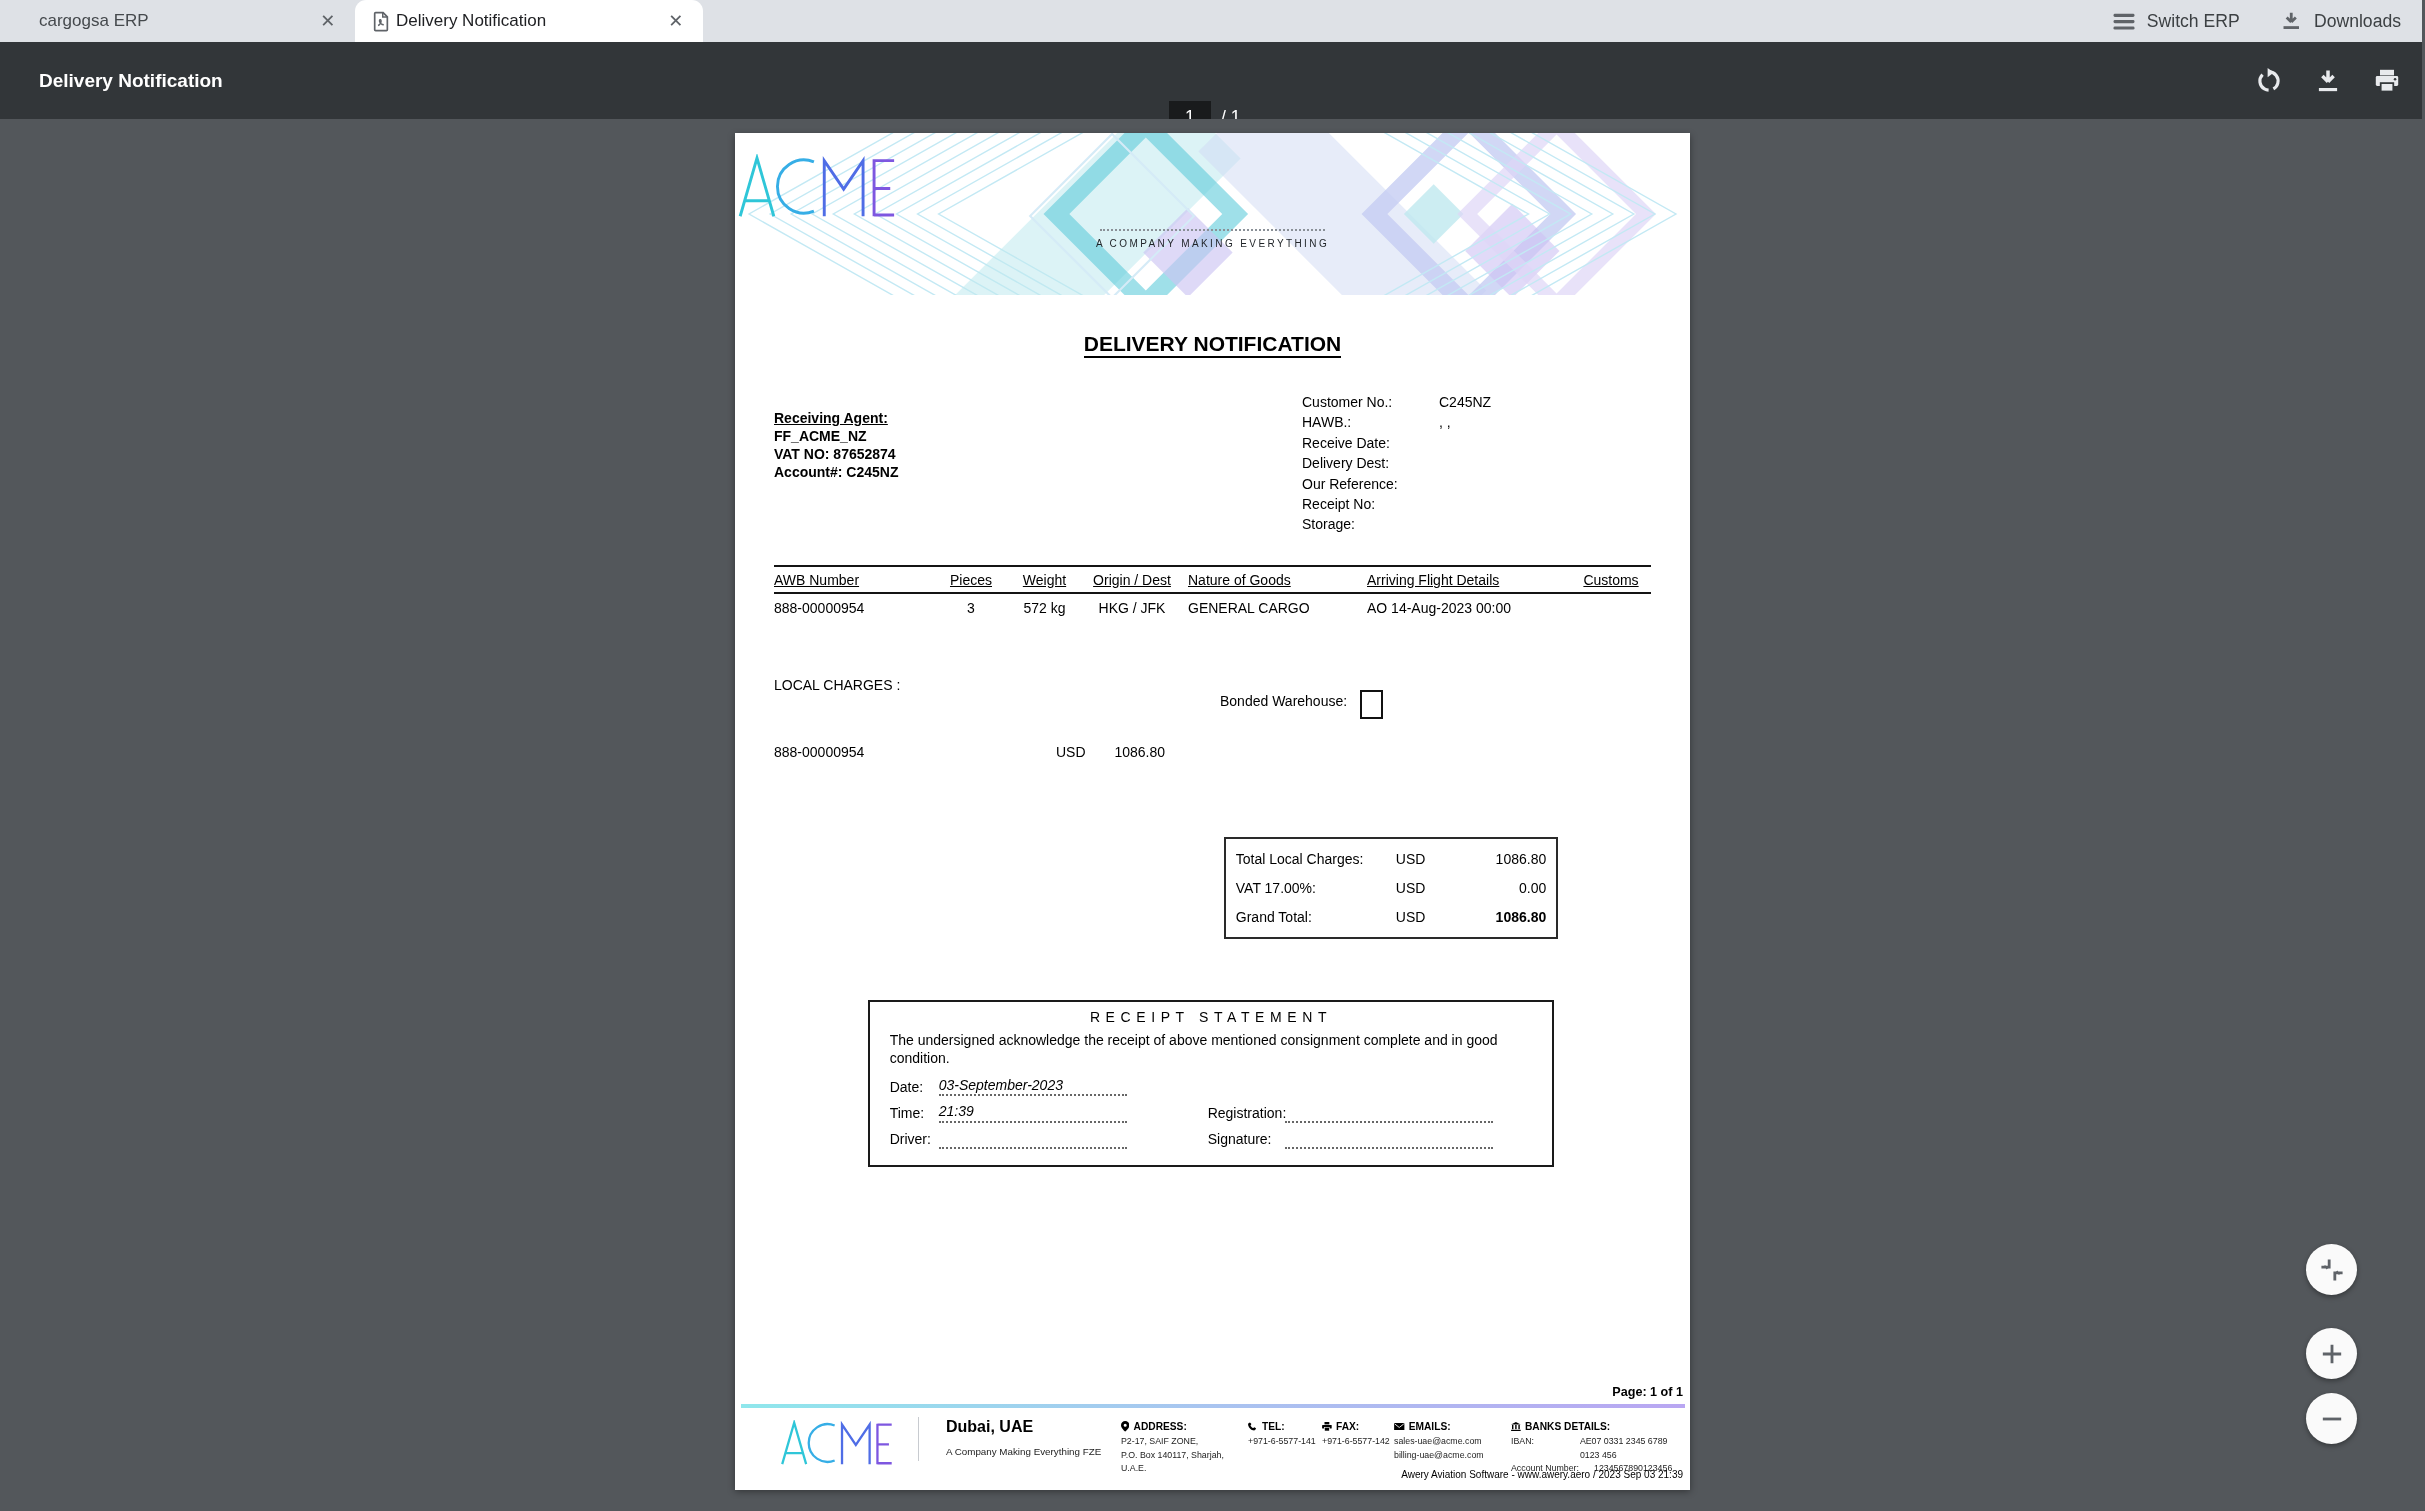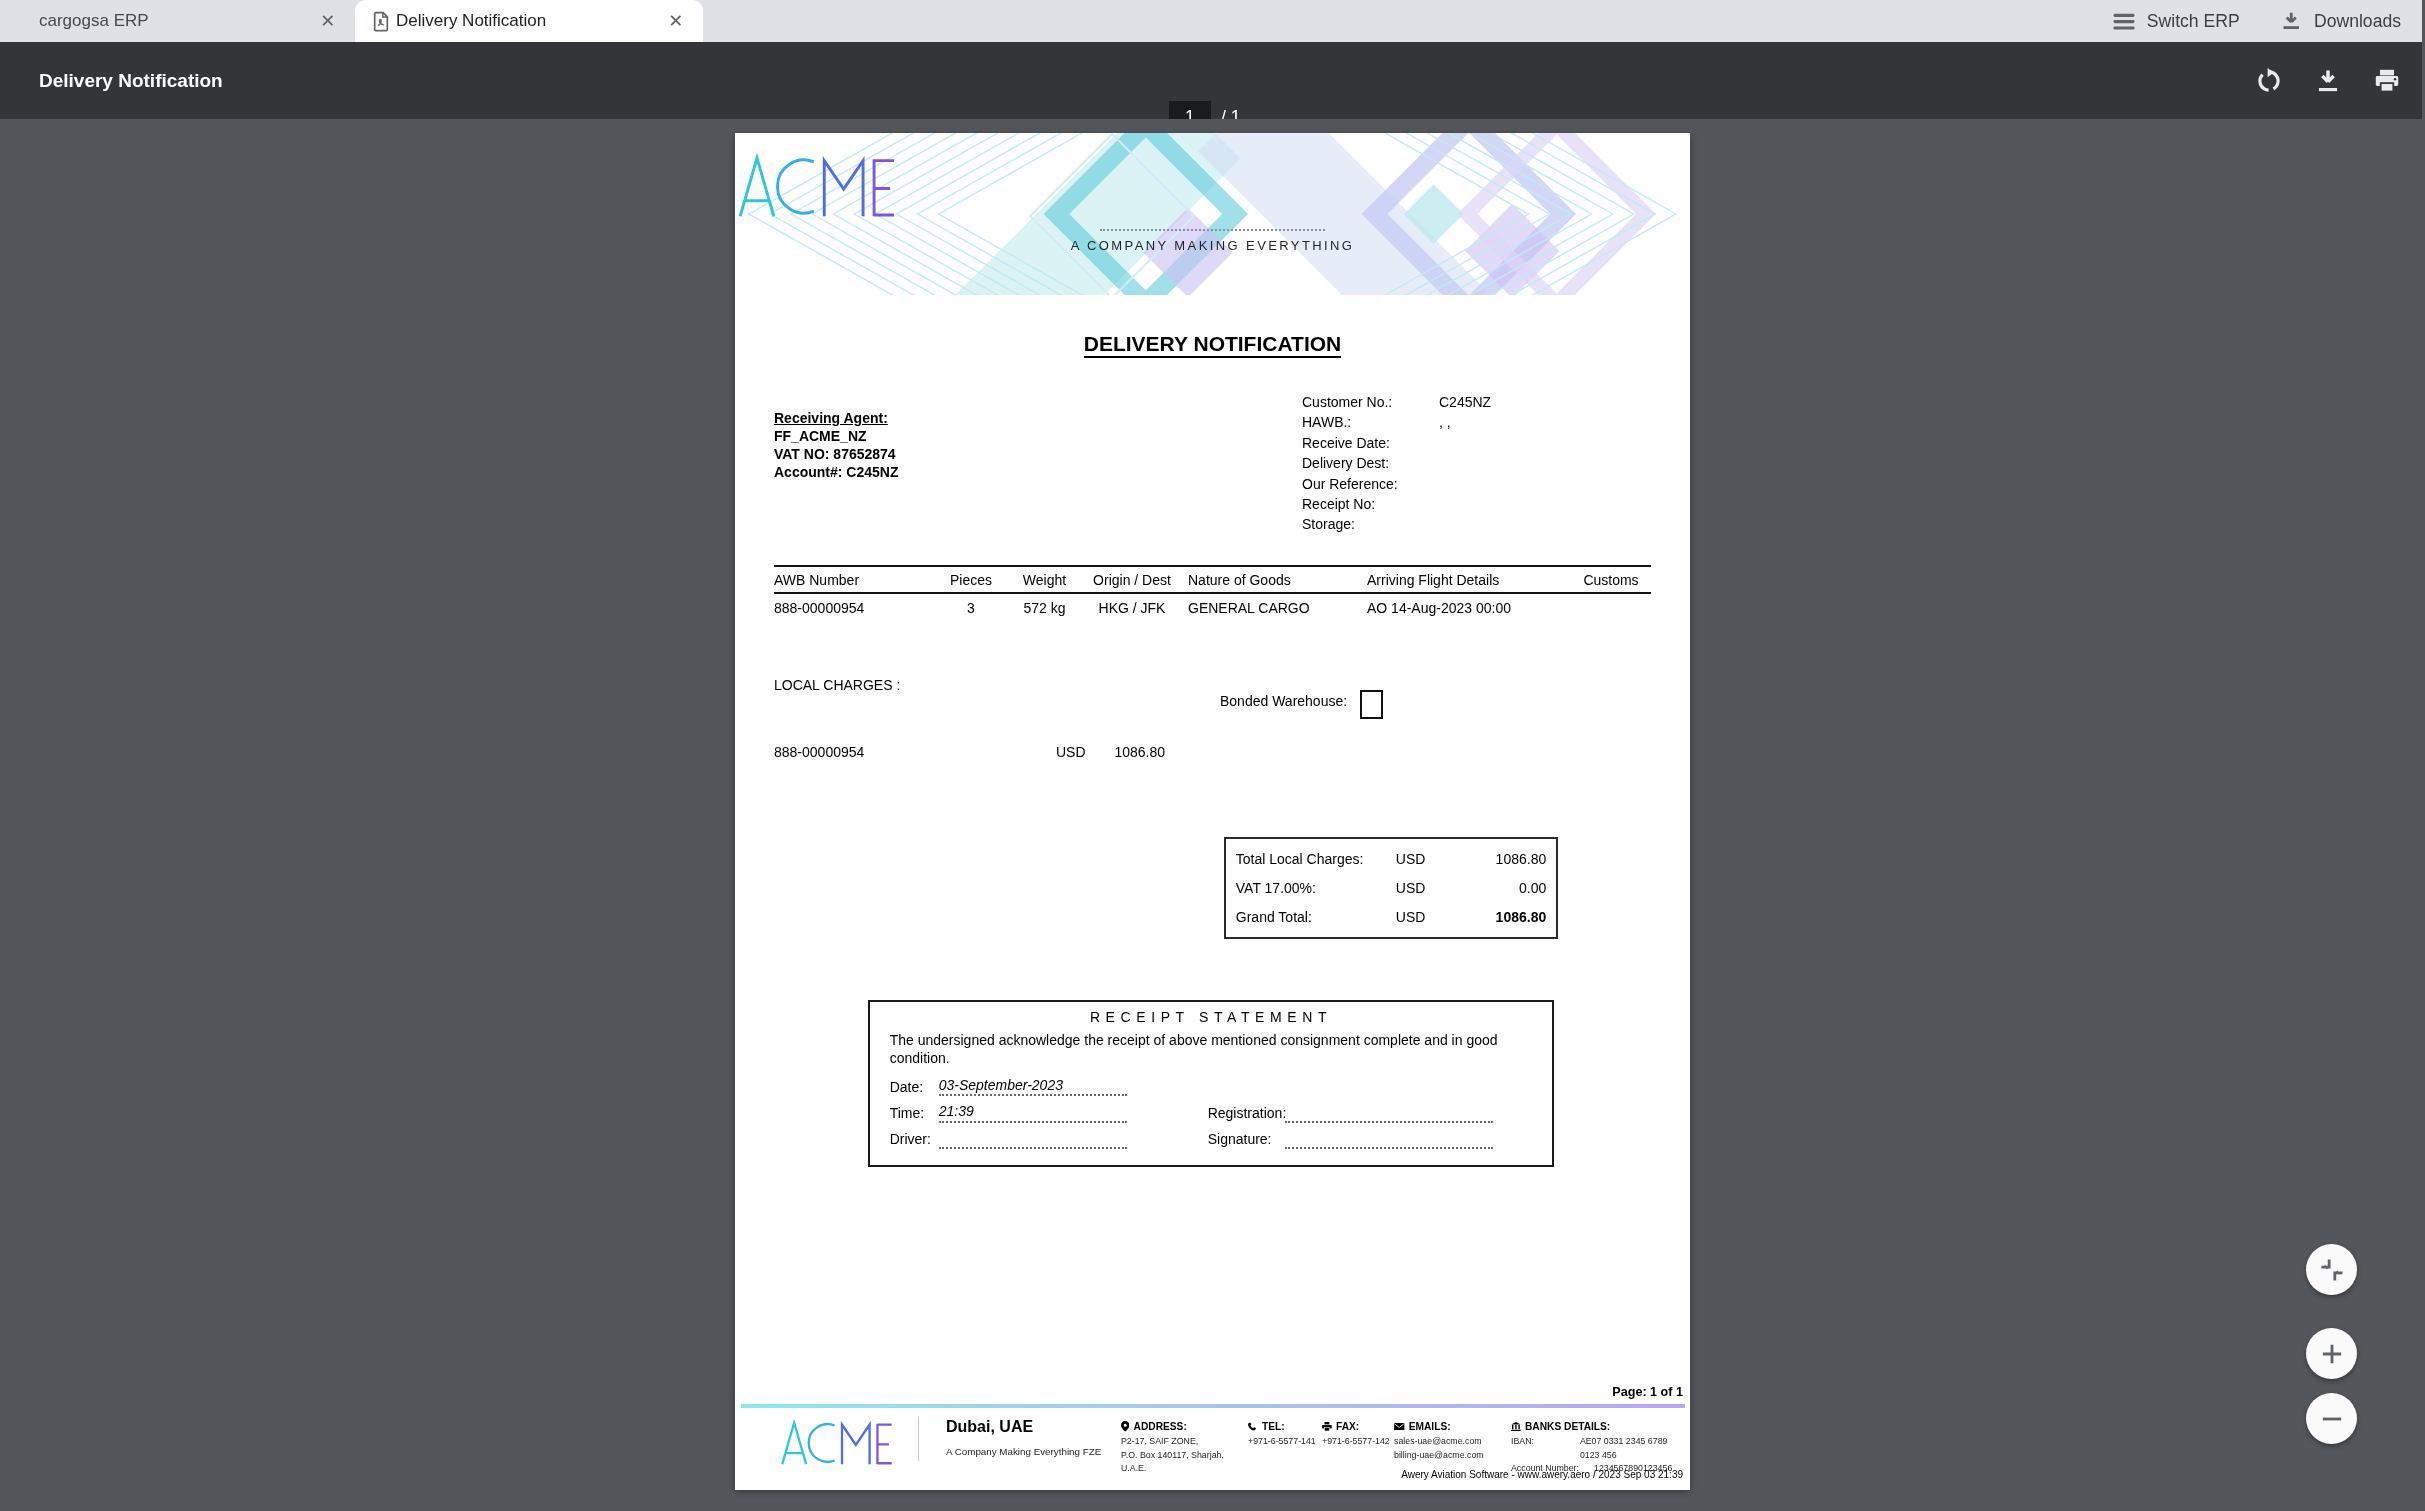--- a/index.html
+++ b/index.html
@@ -33,33 +33,33 @@
 
   
   .viewer{position:absolute;left:0;top:119px;width:100%;height:1392px;background:#53575b;}
   .doc{position:absolute;left:735px;top:14px;width:955px;height:1357px;background:#ffffff;
        box-shadow:0 2.1px 7px rgba(0,0,0,.4);color:#000;}
 
   
   .band{position:absolute;left:0;top:0;width:955px;height:162px;overflow:hidden;}
   .brand-center{position:absolute;left:0;top:21px;width:955px;text-align:center;}
   .dotline{margin:9.8px auto 7px auto;width:225px;border-top:2.1px dotted #8a9097;}
-  .tagline{font-size:13px;letter-spacing:2.4px;color:#1f2327;font-weight:500;}
+  .tagline{font-size:10px;letter-spacing:2.4px;color:#1f2327;font-weight:500;}
 
   
   .doc-title{position:absolute;left:0;top:199px;width:955px;text-align:center;}
   .doc-title span{font-size:21px;font-weight:bold;border-bottom:2.1px solid #000;padding-bottom:1.4px;}
   .agent{position:absolute;left:39px;top:276px;font-size:14px;line-height:18px;font-weight:bold;}
   .agent .u{text-decoration:underline;}
   .info{position:absolute;left:567px;top:259px;font-size:14px;line-height:20.4px;width:351px;}
   .info-row{display:flex;}
   .info-row .lbl{width:137px;}
   .shiptable{position:absolute;left:39px;top:432px;width:877px;font-size:14px;}
   .trow{display:grid;grid-template-columns:162px 70px 77px 98px 179px 211px 80px;align-items:center;}
-  .thead{border-top:2.1px solid #141414;border-bottom:2.1px solid #141414;height:25px;}
+  .thead{border-top:2.1px solid #141414;border-bottom:2.1px solid #141414;height:25px;text-decoration:underline;}
   .tdata{height:27px;}
   .c-r{text-align:center;}
   .c-pad{padding-left:7px;}
   .local{position:absolute;left:39px;top:544px;font-size:14px;}
   .bonded{position:absolute;left:485px;top:560px;font-size:14px;display:flex;align-items:flex-start;}
   .bonded-box{margin-left:12.6px;margin-top:-2.8px;width:19.7px;height:25px;border:2.1px solid #111;}
   .chargeline{position:absolute;left:39px;top:611px;width:393px;font-size:14px;display:flex;}
   .chargeline .awb{width:282px;}
   .chargeline .cur{width:53px;}
   .chargeline .amt{width:56px;text-align:right;}

